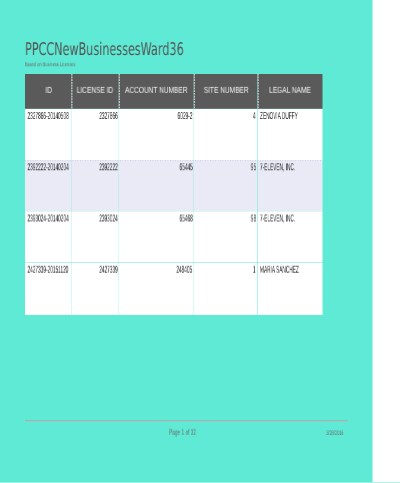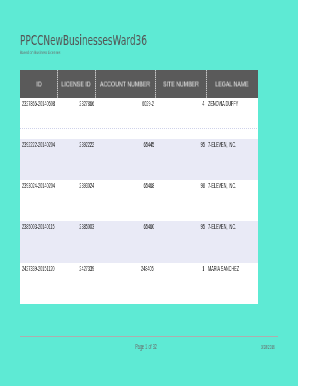--- a/index.html
+++ b/index.html
@@ -1,21 +1,21 @@
 <!DOCTYPE html>
 <html><head>
 <meta charset="utf-8">
 <style>
   html,body{margin:0;padding:0;background:#ffffff;}
   body{width:298px;height:386px;overflow:hidden;font-family:"Liberation Sans",sans-serif;color:#000;-webkit-font-smoothing:antialiased;}
   #page{position:relative;width:298px;height:386px;background:#5eead4;}
   #title,#subtitle,#tbl th span,#tbl td span,#pageno span,#datestamp{will-change:transform;}
   #title{position:absolute;left:20px;top:33px;font-family:"DejaVu Sans",sans-serif;font-size:14px;line-height:14px;color:#545454;white-space:nowrap;transform:scaleX(0.64);transform-origin:left top;}
   #subtitle{position:absolute;left:20px;top:50px;font-family:"DejaVu Sans",sans-serif;font-size:4.5px;line-height:6px;color:#6a6a6a;white-space:nowrap;transform:scaleX(0.64);transform-origin:left top;}
-  #tbl{position:absolute;left:20px;top:70px;width:238px;border-collapse:collapse;table-layout:fixed;}
+  #tbl{position:absolute;left:20px;top:59px;width:238px;border-collapse:collapse;table-layout:fixed;}
   #tbl th{background:#5a5a5a;color:#f2f2f2;font-size:7px;font-weight:normal;height:27.5px;text-align:center;padding:0;position:relative;}
   #tbl th span{position:absolute;left:50%;top:50%;transform:translate(-50%,-50%) scaleX(0.75);white-space:nowrap;}
   #tbl th+th::before{content:"";position:absolute;left:0;top:0;bottom:0;width:1px;background-image:linear-gradient(to bottom,#c9c9c9 50%,rgba(255,255,255,0) 0%);background-size:1px 2.2px;background-repeat:repeat-y;}
   #tbl td{height:41.25px;font-size:8px;color:#1a1a1a;vertical-align:top;padding:0;white-space:nowrap;position:relative;}
   #tbl td span{position:absolute;top:1.2px;white-space:nowrap;transform:scaleX(0.475);}
   #tbl td.lft span{left:2px;transform-origin:left top;}
   #tbl td.rgt span{right:1.2px;transform-origin:right top;}
   .c0{width:37px;}
   .c1{width:38px;text-align:left;}
   .c2{width:60px;text-align:center;}
@@ -100,37 +100,20 @@
           <td class="c2 rgt">
             <span>65468</span>
           </td>
           <td class="c3 rgt">
             <span>98</span>
           </td>
           <td class="c4 lft">
             <span>7-ELEVEN, INC.</span>
           </td>
         </tr>
-        <tr class="r-even">
-          <td class="c0 lft">
-            <span>2385003-20140115</span>
-          </td>
-          <td class="c1 rgt">
-            <span>2385003</span>
-          </td>
-          <td class="c2 rgt">
-            <span>65460</span>
-          </td>
-          <td class="c3 rgt">
-            <span>95</span>
-          </td>
-          <td class="c4 lft">
-            <span>7-ELEVEN, INC.</span>
-          </td>
-        </tr>
         <tr class="r-odd">
           <td class="c0 lft">
             <span>2427339-20151120</span>
           </td>
           <td class="c1 rgt">
             <span>2427339</span>
           </td>
           <td class="c2 rgt">
             <span>248405</span>
           </td>

